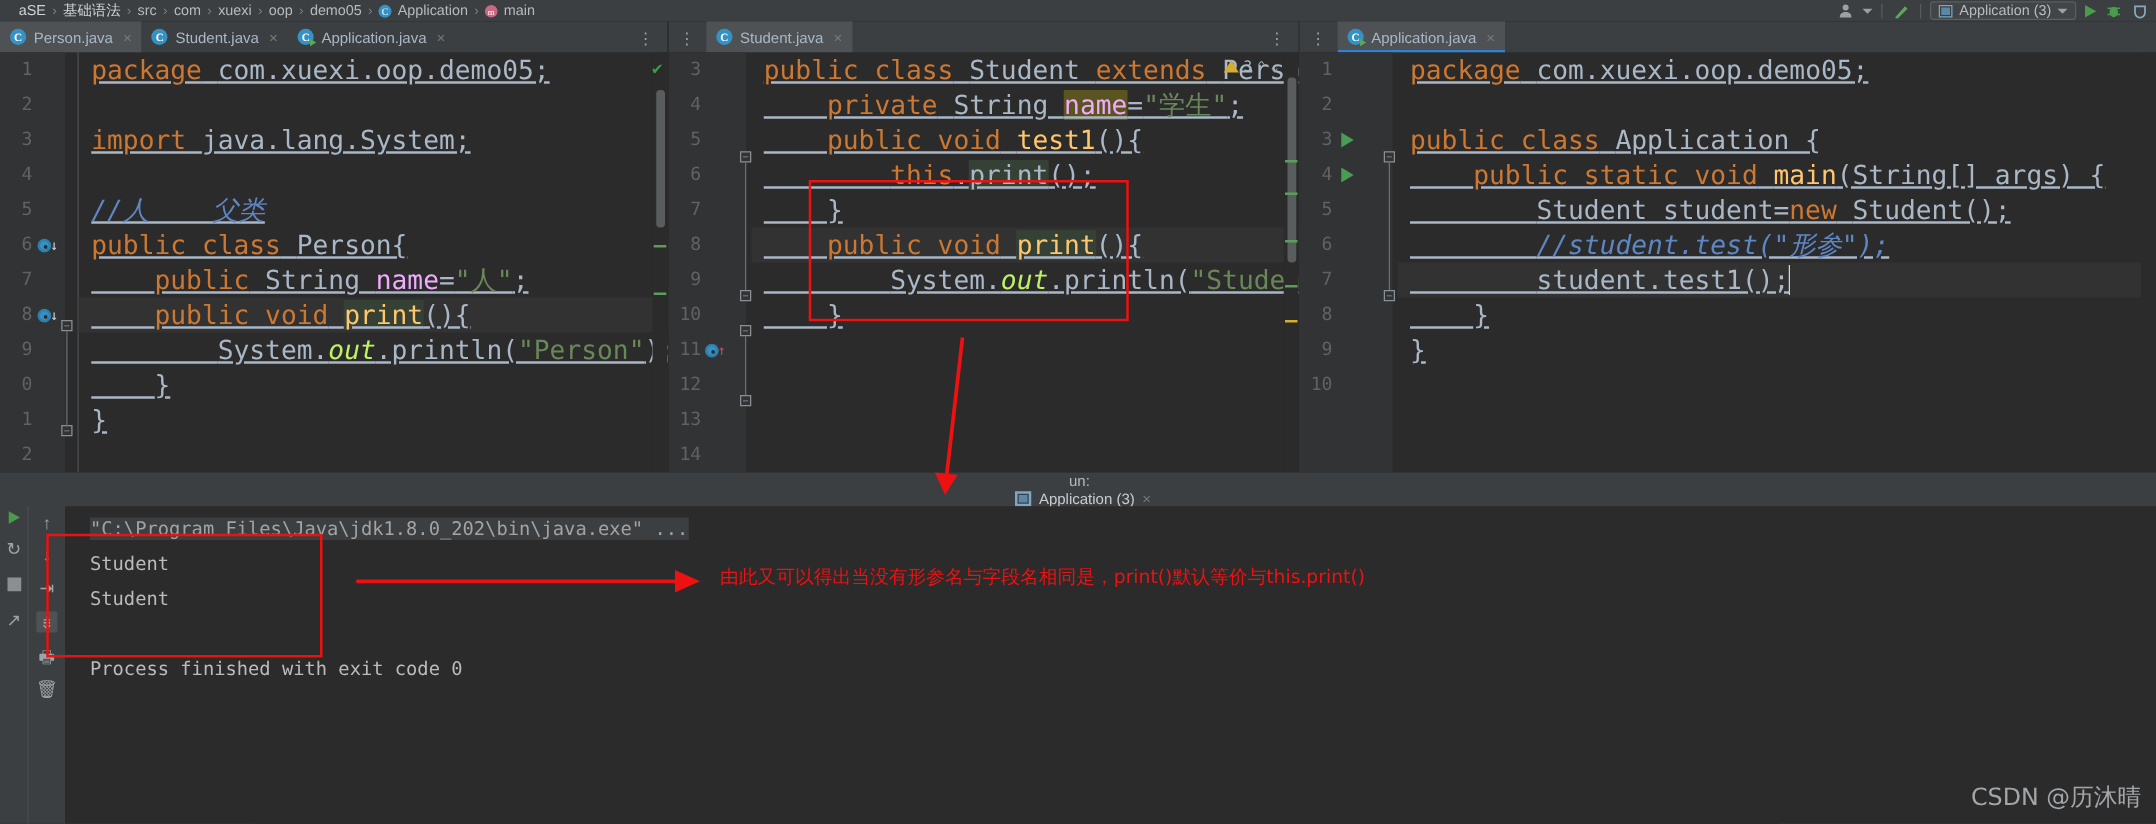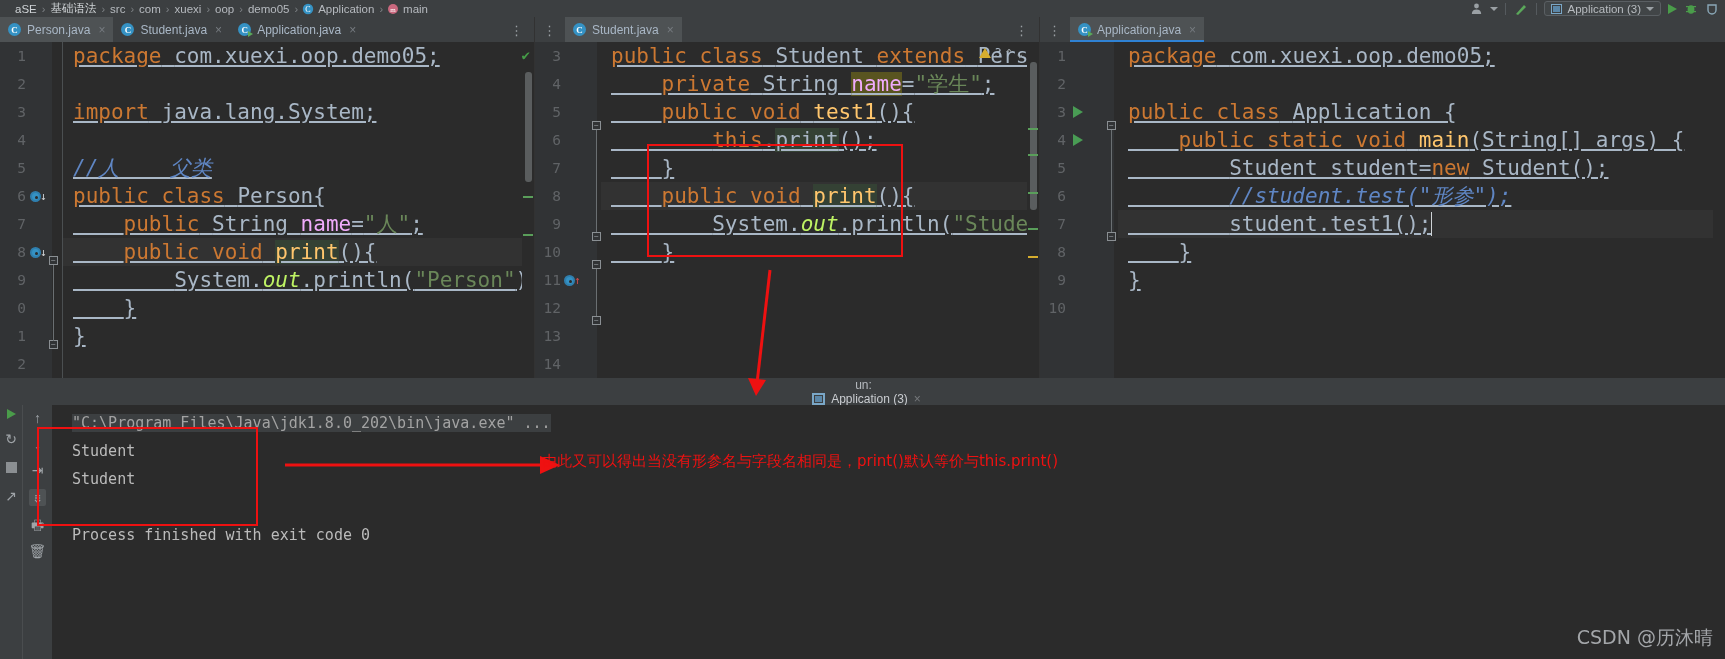--- a/index.html
+++ b/index.html
@@ -504,16 +504,16 @@
 
   <div class="annot-rect" style="left:37px; top:427px; width:221px; height:99px;"></div>
 
   <svg style="position:absolute; left:0; top:0; width:1725px; height:659px; pointer-events:none;">
     <line x1="770" y1="270" x2="756" y2="392" stroke="#ee1111" stroke-width="3"></line>
     <polygon points="756,396 748,378 766,380" fill="#ee1111"></polygon>
     <line x1="285" y1="465" x2="545" y2="465" stroke="#ee1111" stroke-width="3"></line>
     <polygon points="560,465 540,456 540,474" fill="#ee1111"></polygon>
   </svg>
 
-  <div class="annot-text" style="left:542px; top:452px;">由此又可以得出当没有形参名与字段名相同是，print()默认等价与this.print()</div>
+  <div class="annot-text" style="left:576px; top:452px;">由此又可以得出当没有形参名与字段名相同是，print()默认等价与this.print()</div>
 
   <div class="watermark">CSDN @历沐晴</div>
 </div>
 
 </body></html>

